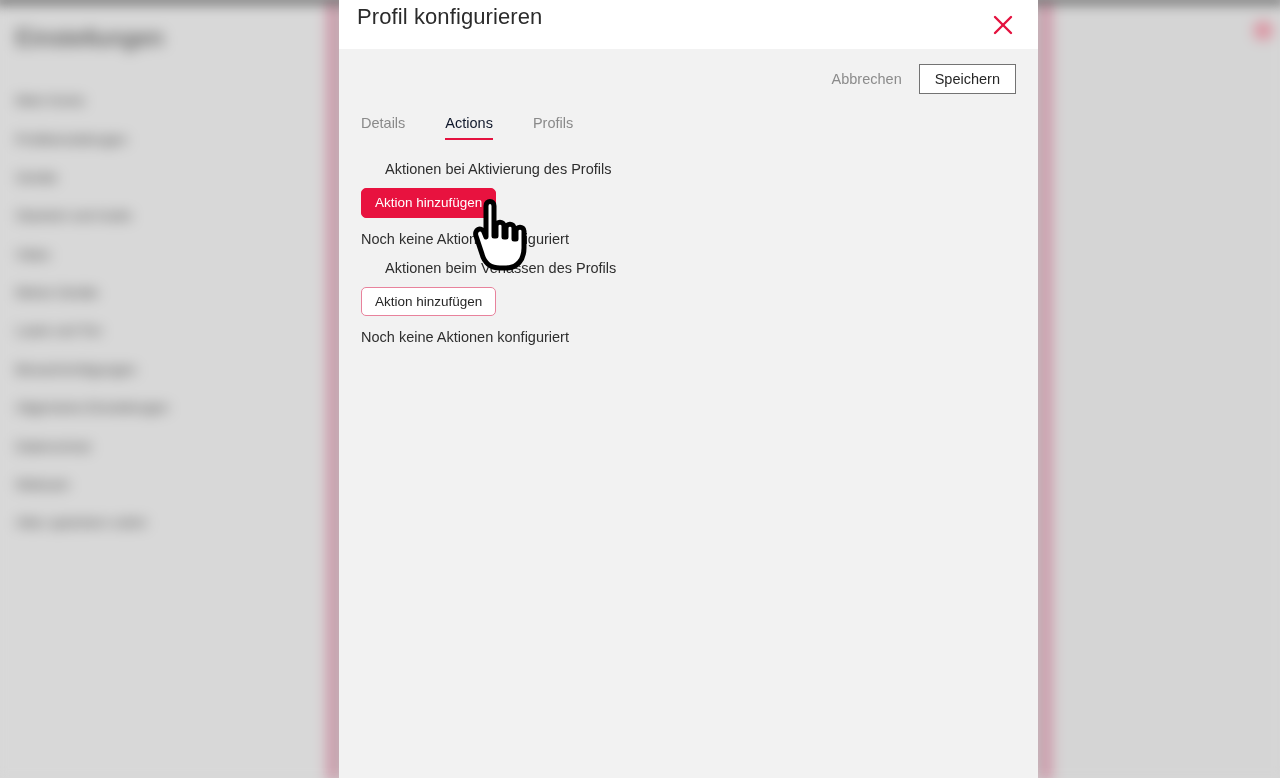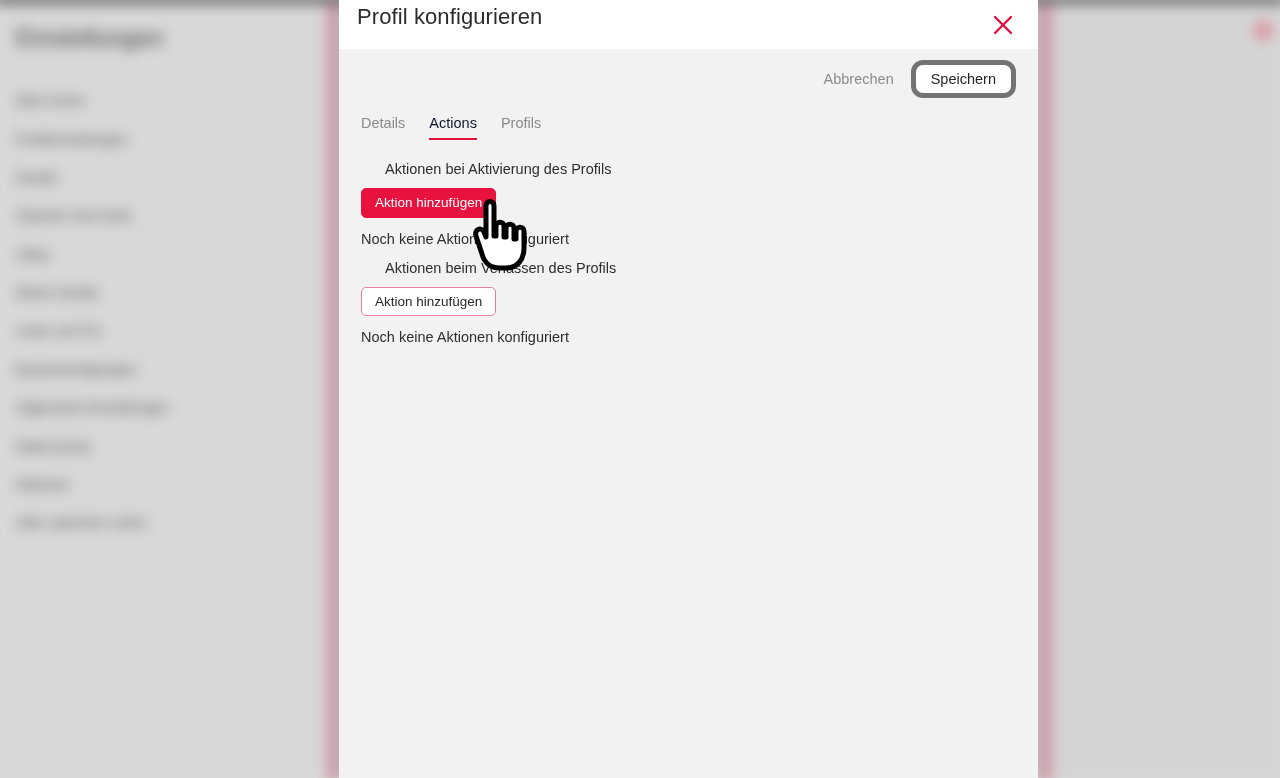--- a/index.html
+++ b/index.html
@@ -153,32 +153,32 @@
     cursor: pointer;
     background: none;
     border: none;
     padding: 0;
     font-family: inherit;
   }
   .btn-save {
     font-size: 14.5px;
     color: #262626;
     background: #ffffff;
-    border: 5px solid #737373;
-    border-radius: 12px;
+    border: 1px solid #737373;
+    border-radius: 0;
     padding: 7px 15px;
     cursor: pointer;
     font-family: inherit;
     line-height: 1;
   }
 
   .tabs {
     display: flex;
     align-items: flex-end;
-    gap: 24px;
+    gap: 40px;
     margin-top: 18px;
     padding-left: 5px;
   }
   .tab {
     font-size: 14.5px;
     color: #8a8a8a;
     background: none;
     border: none;
     padding: 0 0 7px 0;
     cursor: pointer;

